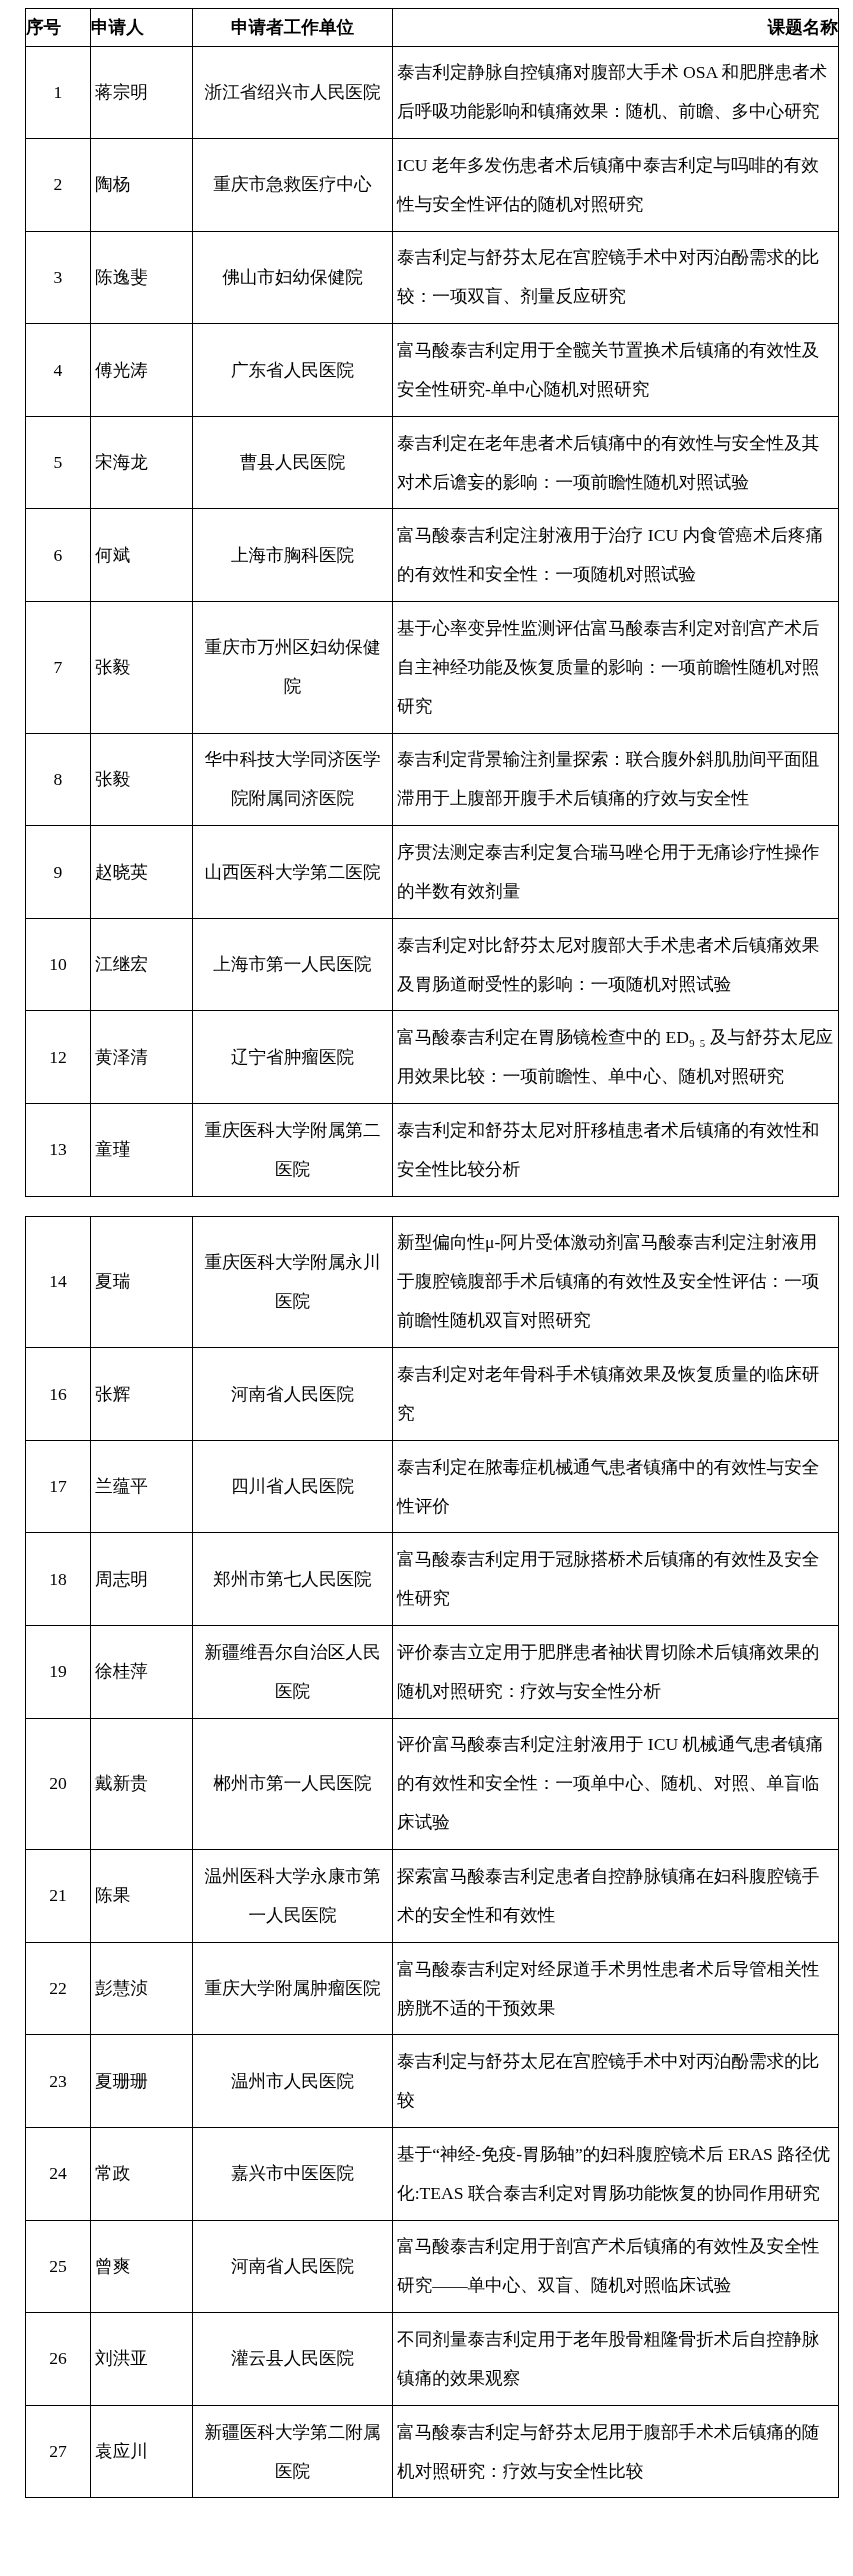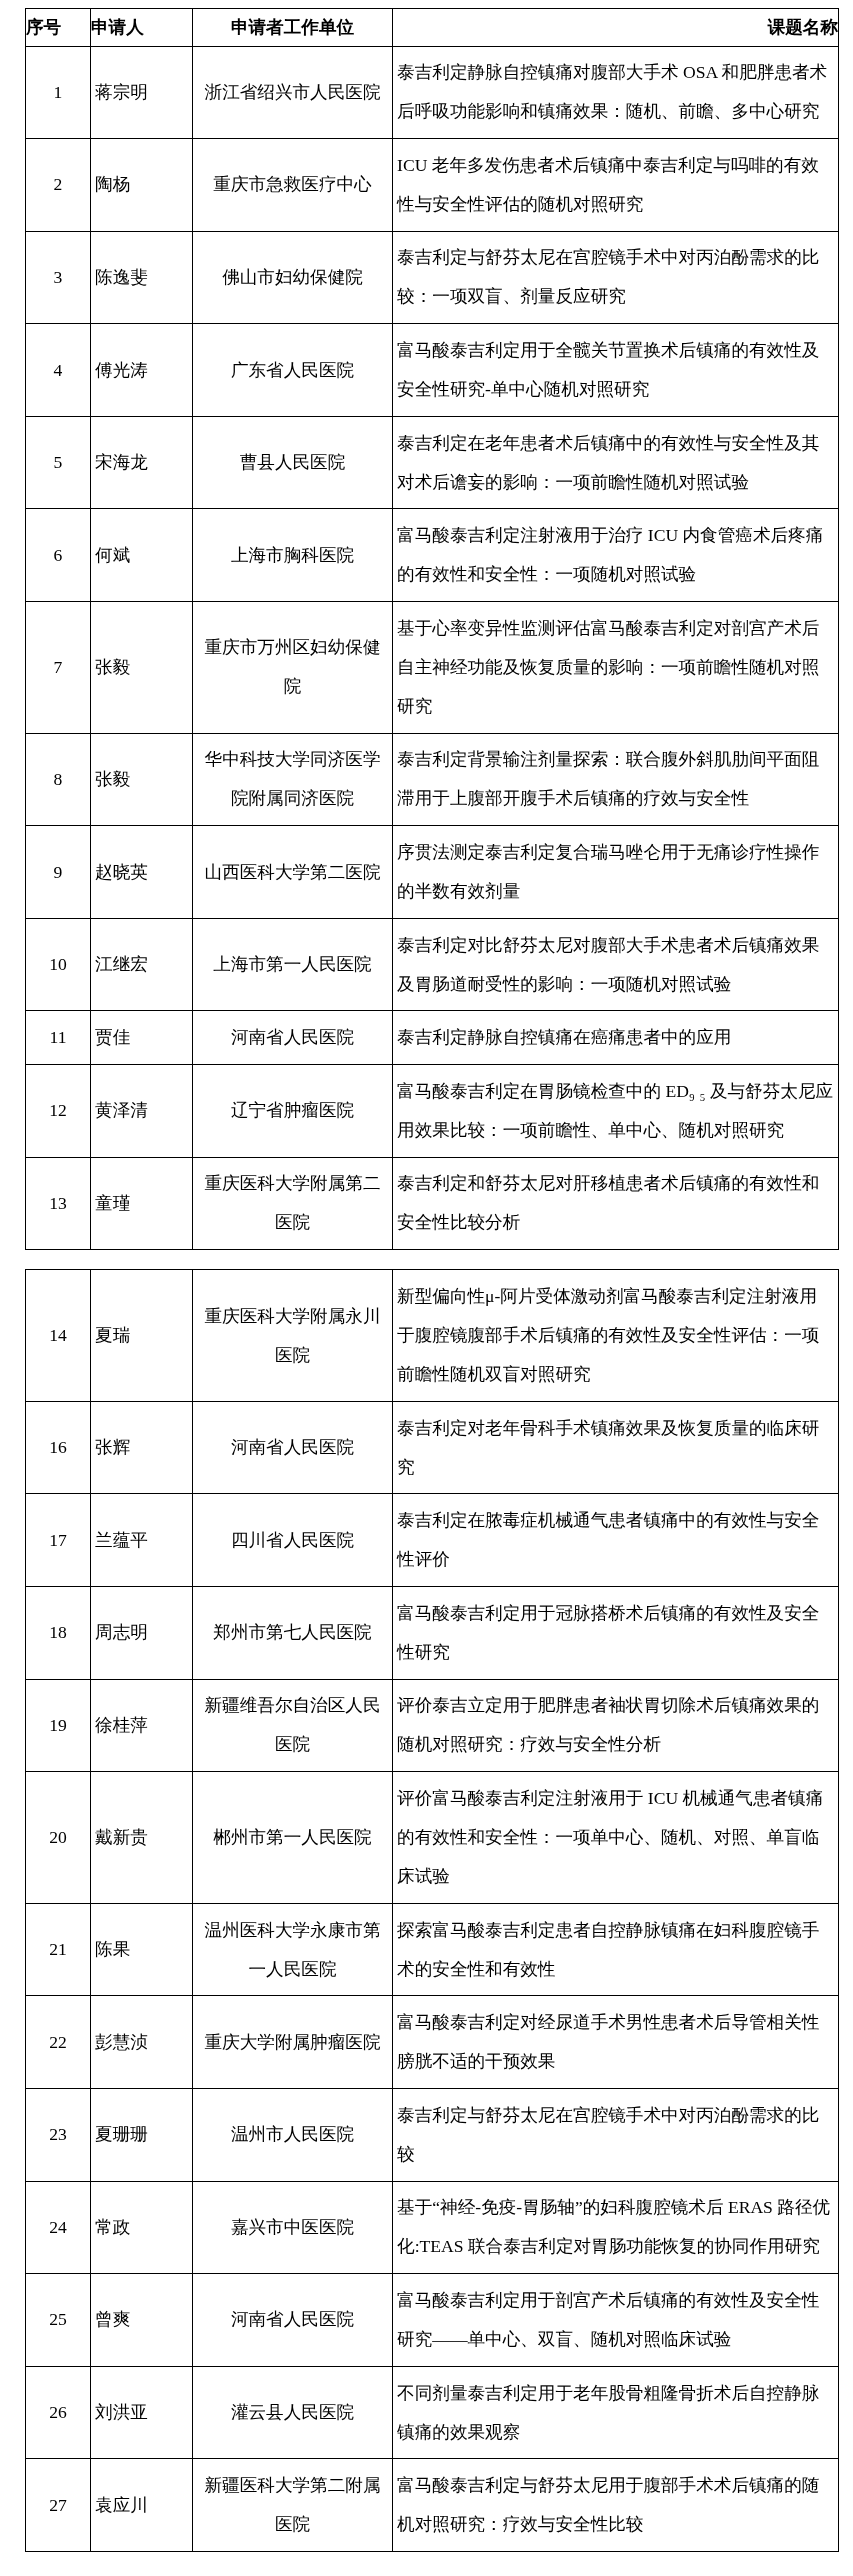--- a/index.html
+++ b/index.html
@@ -146,26 +146,20 @@
           <td class="cell-org">山西医科大学第二医院</td>
           <td class="cell-title">序贯法测定泰吉利定复合瑞马唑仑用于无痛诊疗性操作的半数有效剂量</td>
         </tr>
         <tr>
           <td class="cell-no">10</td>
           <td class="cell-applicant">江继宏</td>
           <td class="cell-org">上海市第一人民医院</td>
           <td class="cell-title">泰吉利定对比舒芬太尼对腹部大手术患者术后镇痛效果及胃肠道耐受性的影响：一项随机对照试验</td>
         </tr>
         <tr>
-          <td class="cell-no">11</td>
-          <td class="cell-applicant">贾佳</td>
-          <td class="cell-org">河南省人民医院</td>
-          <td class="cell-title">泰吉利定静脉自控镇痛在癌痛患者中的应用</td>
-        </tr>
-        <tr>
           <td class="cell-no">12</td>
           <td class="cell-applicant">黄泽清</td>
           <td class="cell-org">辽宁省肿瘤医院</td>
           <td class="cell-title">富马酸泰吉利定在胃肠镜检查中的 ED₉ ₅ 及与舒芬太尼应用效果比较：一项前瞻性、单中心、随机对照研究</td>
         </tr>
         <tr>
           <td class="cell-no">13</td>
           <td class="cell-applicant">童瑾</td>
           <td class="cell-org">重庆医科大学附属第二医院</td>
           <td class="cell-title">泰吉利定和舒芬太尼对肝移植患者术后镇痛的有效性和安全性比较分析</td>

